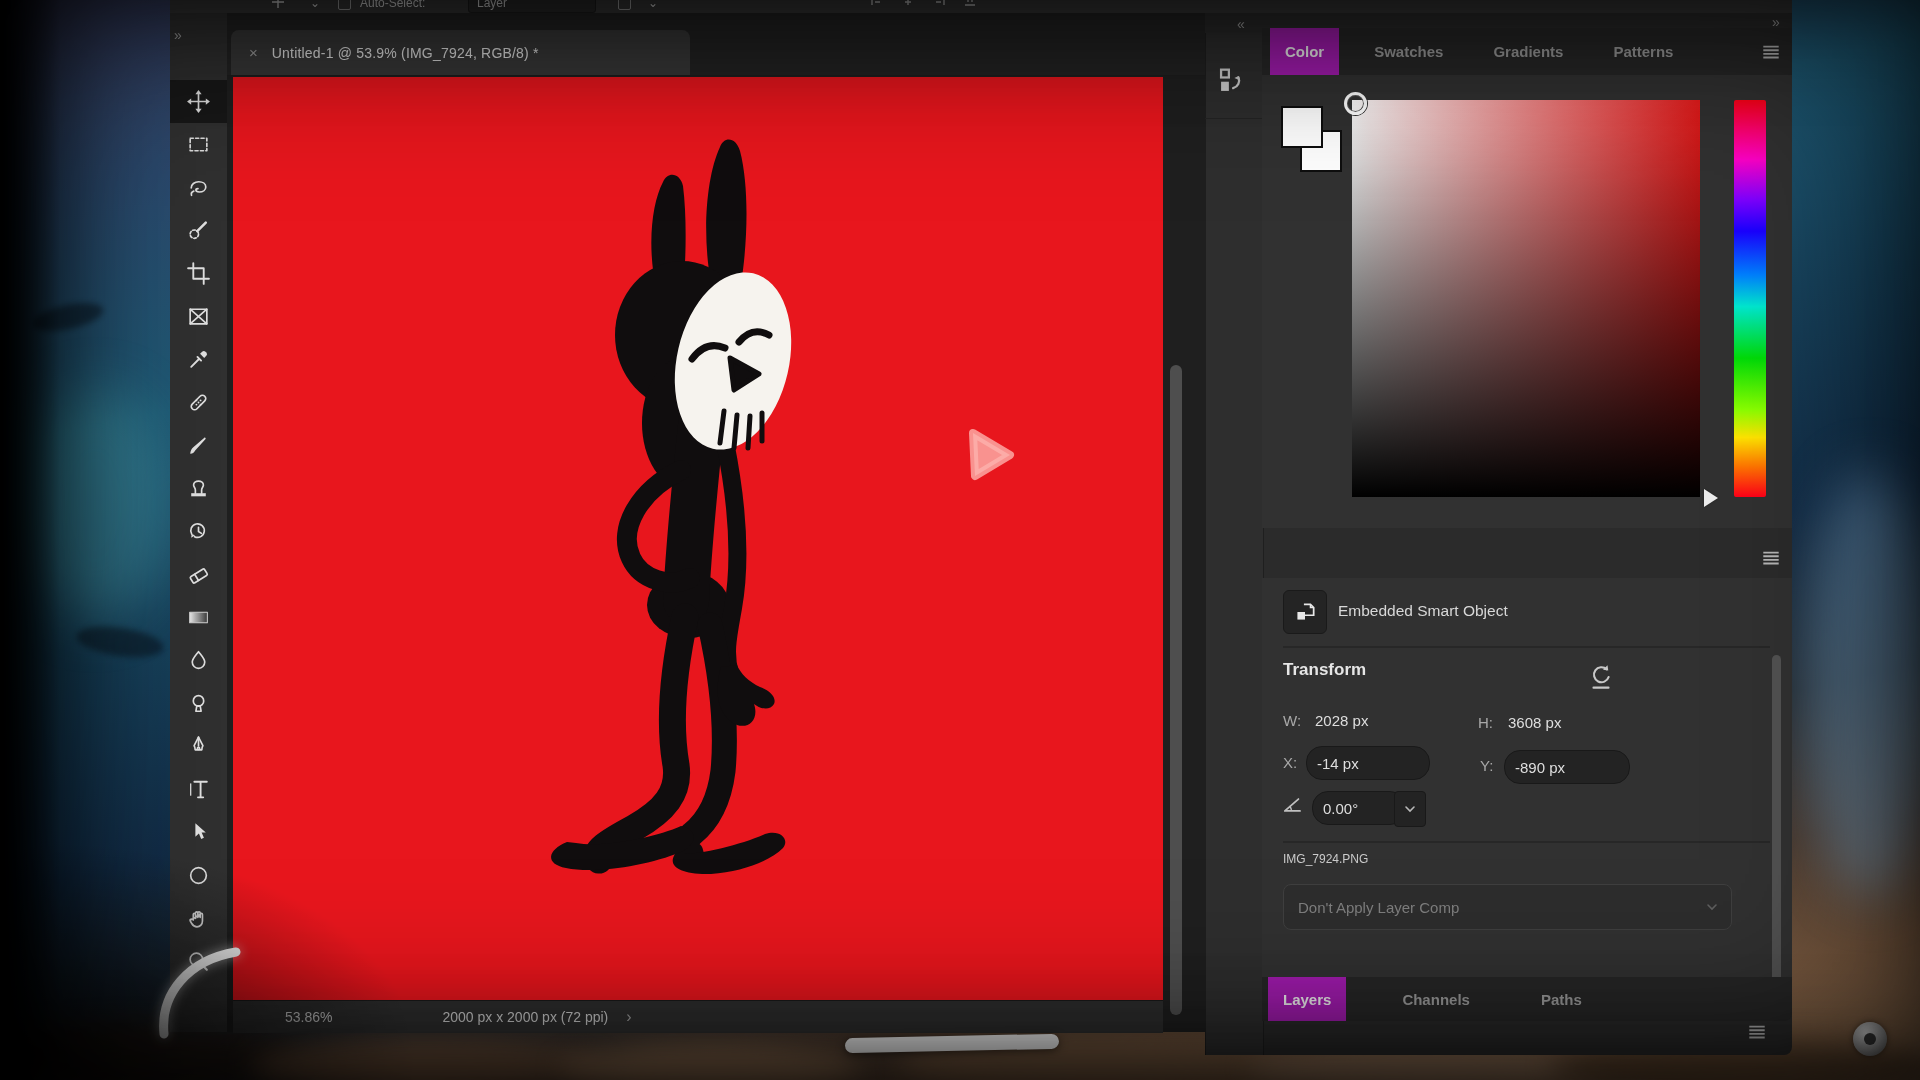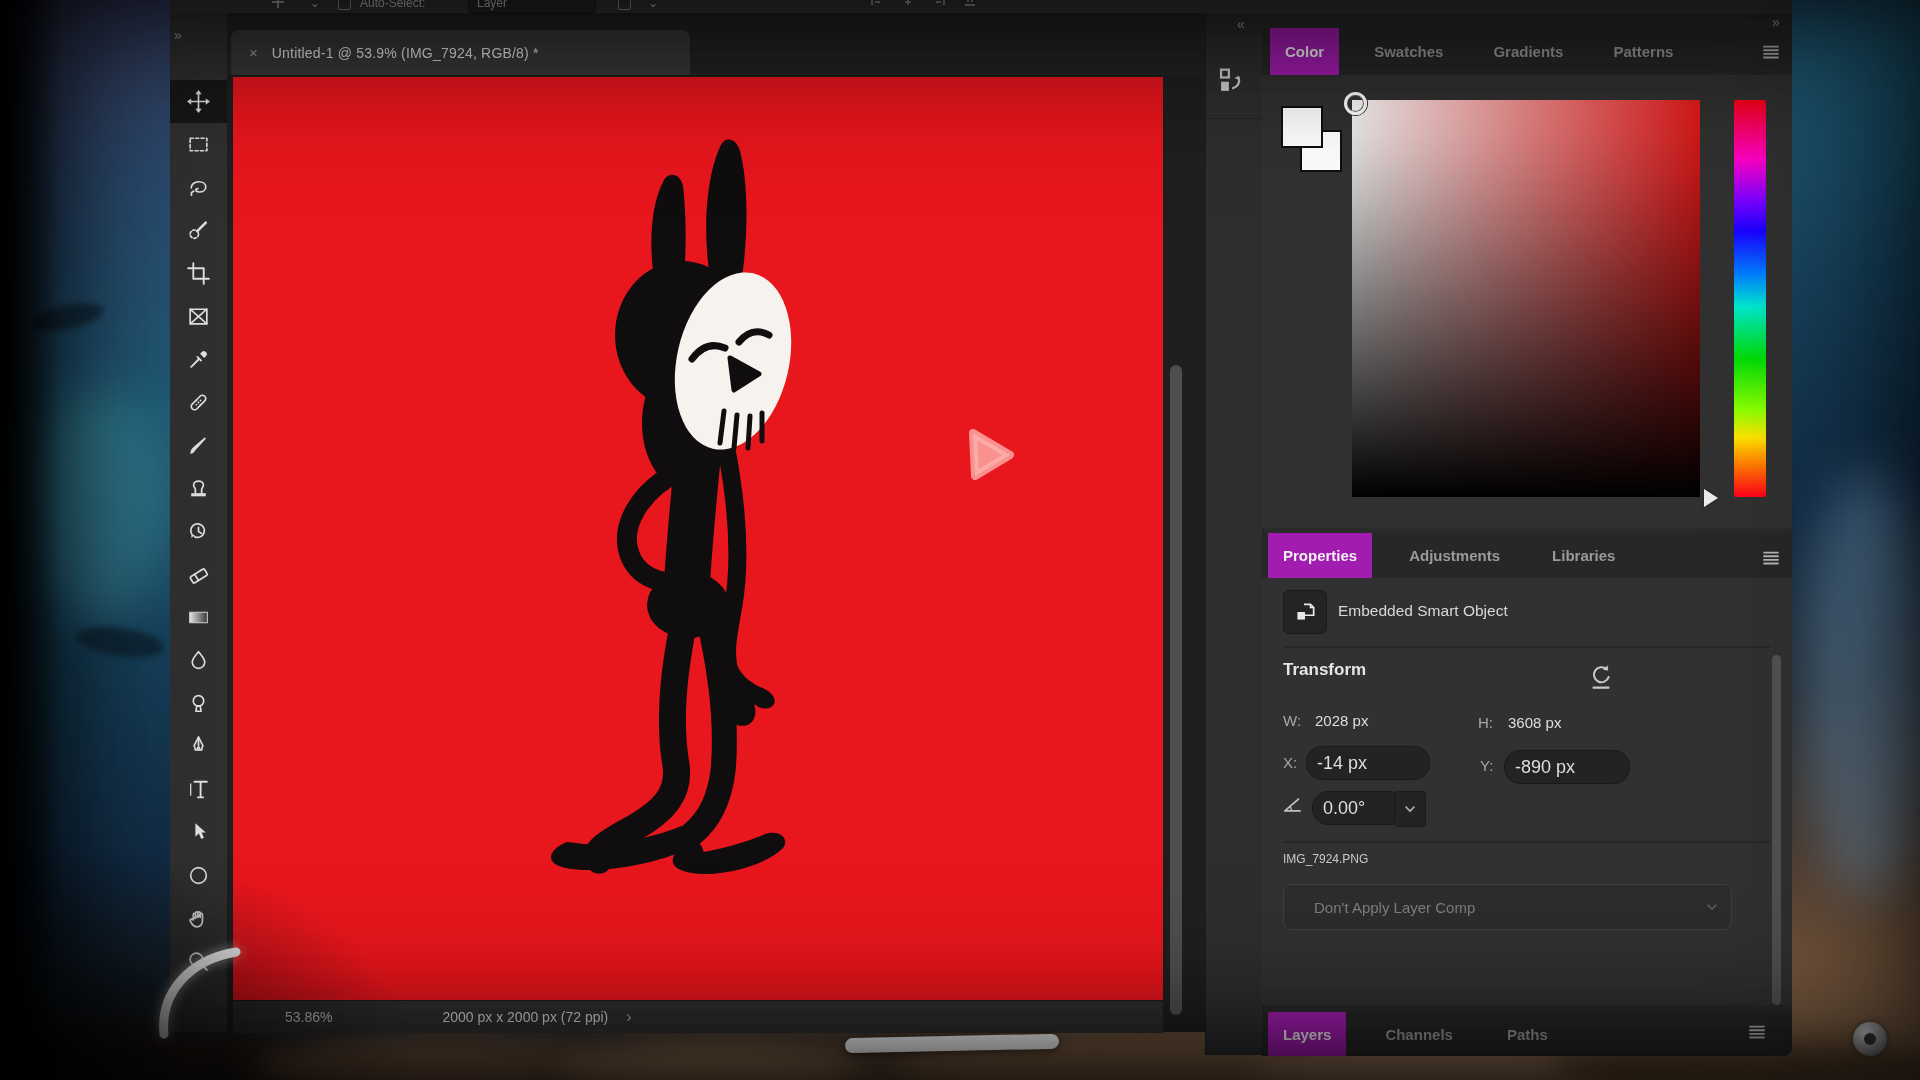--- a/index.html
+++ b/index.html
@@ -32,21 +32,21 @@
   .scroll{background:#4e4e4e;border-radius:6px;}
   .panels{background:#2b2b2b;}
   .dock{background:#2e2e2e;border-left:1px solid #1f1f1f;border-right:1px solid #1f1f1f;}
   .tabrow{background:#272727;display:flex;align-items:stretch;}
   .ptab{display:flex;align-items:center;padding:0 15px;font-size:15px;font-weight:600;color:#9a9a9a;white-space:nowrap;}
   .ptab.active{background:#a21caf;color:#f0f0f0;}
   .pbody{background:#313131;}
   .hamb svg{stroke:#b5b5b5;stroke-width:1.7;}
   .lbl{color:#a8a8a8;font-size:15px;}
   .val{color:#dedede;font-size:15px;}
-  .tbox{background:#232323;border:1px solid #191919;border-radius:16px;color:#dedede;font-size:18px;font-family:"Liberation Sans",sans-serif;padding:0 12px 0 10px;outline:none;}
+  .tbox{background:#232323;border:1px solid #191919;border-radius:16px;color:#dedede;font-size:15px;font-family:"Liberation Sans",sans-serif;padding:0 12px 0 10px;outline:none;}
   .divider{background:#272727;height:2px;}
   .combo{background:#2d2d2d;border:1.5px solid #3f3f3f;border-radius:8px;display:flex;align-items:center;color:#7e7e7e;font-size:15px;}
   .swatch{background:#ffffff;border:2px solid #0e0e0e;}
   .satsq{background-image:linear-gradient(to top,#000,rgba(0,0,0,0)),linear-gradient(to right,#fff,#e81b1b);}
   .huebar{background:linear-gradient(to bottom,#ff0018 0%,#ff00c8 15%,#8000ff 25%,#1a00ff 33%,#0080ff 44%,#00e8d0 52%,#00dc08 65%,#8aff00 78%,#ffe400 85%,#ff7a00 92%,#ff0018 100%);border-radius:2px;}
   .huetri{width:0;height:0;border-top:9px solid transparent;border-bottom:9px solid transparent;border-left:14px solid #ececec;filter:drop-shadow(0 0 1px #222);}
   .ring{width:17px;height:17px;border:3px solid #fff;border-radius:50%;box-shadow:0 0 0 1px #333, inset 0 0 0 1px #555;}
   .whitebar{background:#f5f5f5;border-radius:8px;transform:rotate(-1.2deg);box-shadow:0 2px 8px rgba(0,0,0,.5);}
   .arcline{filter:drop-shadow(0 0 6px rgba(255,255,255,.55));}
   .disc{border-radius:50%;background:radial-gradient(circle at 38% 34%,#e3e3e3,#9a9a9a 55%,#5c5c5c 95%);box-shadow:0 0 6px rgba(0,0,0,.5);}
@@ -323,25 +323,20 @@
         <path d="M3 6h14M3 9.3h14M3 12.6h14M3 15.9h14"></path>
       </svg></span>
   <div class="abs pbody" style="left:1262px;top:75px;width:530px;height:453px;"></div>
   <div class="abs swatch" style="left:1300px;top:130px;width:38px;height:38px;"></div>
   <div class="abs swatch" style="left:1281px;top:106px;width:38px;height:38px;"></div>
   <div class="abs satsq" style="left:1352px;top:100px;width:348px;height:397px;"></div>
   <div class="abs ring" style="left:1344px;top:92px;"></div>
   <div class="abs huebar" style="left:1734px;top:100px;width:32px;height:397px;"></div>
   <div class="abs huetri" style="left:1704px;top:489px;"></div>
 
-  <div class="abs tabrow" style="left:1262px;top:533px;width:530px;height:45px;padding-left:6px;box-sizing:border-box;gap:22px;">
-    <div class="ptab active">Properties</div>
-    <div class="ptab">Adjustments</div>
-    <div class="ptab">Libraries</div>
-  </div>
   <span class="abs hamb" style="left:1760px;top:546px;"><svg width="22" height="22" viewBox="0 0 20 20" fill="none">
         <path d="M3 6h14M3 9.3h14M3 12.6h14M3 15.9h14"></path>
       </svg></span>
   <div class="abs pbody" style="left:1262px;top:578px;width:530px;height:427px;"></div>
 
   <div class="abs" style="left:1283px;top:590px;width:42px;height:42px;background:#242424;border:1px solid #1a1a1a;border-radius:6px;display:flex;align-items:center;justify-content:center;">
     <svg width="26" height="26" viewBox="0 0 24 24">
         <rect x="5" y="12" width="7" height="7" fill="#e8e8e8"></rect>
         <path d="M11 5h6l3 3v7h-8" fill="none" stroke="#e8e8e8" stroke-width="1.6"></path>
         <path d="M17 5v3h3" fill="none" stroke="#e8e8e8" stroke-width="1.3"></path>
@@ -374,28 +369,28 @@
   <input class="abs tbox" readonly="" style="left: 1312px; top: 791px; width: 70px; height: 32px;" value="0.00°">
   <div class="abs" style="left:1394px;top:791px;width:30px;height:34px;background:#232323;border:1px solid #191919;border-radius:4px;display:flex;align-items:center;justify-content:center;">
     <svg width="14" height="14" viewBox="0 0 14 14">
         <path d="M3 5l4 4 4-4" fill="none" stroke="#b8b8b8" stroke-width="1.6" stroke-linecap="round"></path>
       </svg>
   </div>
 
   <div class="abs divider" style="left:1283px;top:841px;width:487px;"></div>
   <span class="abs" style="left:1283px;top:852px;font-size:12px;color:#cbcbcb;">IMG_7924.PNG</span>
   <div class="abs combo" style="left:1283px;top:884px;width:447px;height:44px;">
-    <span style="margin-left:30px;">Don't Apply Layer Comp</span>
+    <span style="margin-left:14px;">Don't Apply Layer Comp</span>
     <svg width="14" height="14" viewBox="0 0 14 14" style="margin-left:auto;margin-right:12px;">
         <path d="M3 5l4 4 4-4" fill="none" stroke="#5f5f5f" stroke-width="1.6" stroke-linecap="round"></path>
       </svg>
   </div>
   <div class="abs scroll" style="left:1772px;top:655px;width:9px;height:350px;background:#525252;"></div>
 
-  <div class="abs tabrow" style="left:1262px;top:1012px;width:530px;height:44px;padding-left:6px;box-sizing:border-box;gap:24px;border-radius:0 0 8px 0;text-align:center;">
+  <div class="abs tabrow" style="left:1262px;top:977px;width:530px;height:44px;padding-left:6px;box-sizing:border-box;gap:41px;border-radius:0 0 8px 0;text-align:center;">
     <div class="ptab active">Layers</div>
     <div class="ptab">Channels</div>
     <div class="ptab">Paths</div>
   </div>
   <span class="abs hamb" style="left:1746px;top:1020px;"><svg width="22" height="22" viewBox="0 0 20 20" fill="none">
         <path d="M3 6h14M3 9.3h14M3 12.6h14M3 15.9h14"></path>
       </svg></span>
 
   <svg class="abs arcline" style="left:150px;top:938px;" width="110" height="110" viewBox="0 0 110 110">
       <path d="M14,96 C10,56 38,22 86,14" fill="none" stroke="#ffffff" stroke-width="9" stroke-linecap="round"></path>

